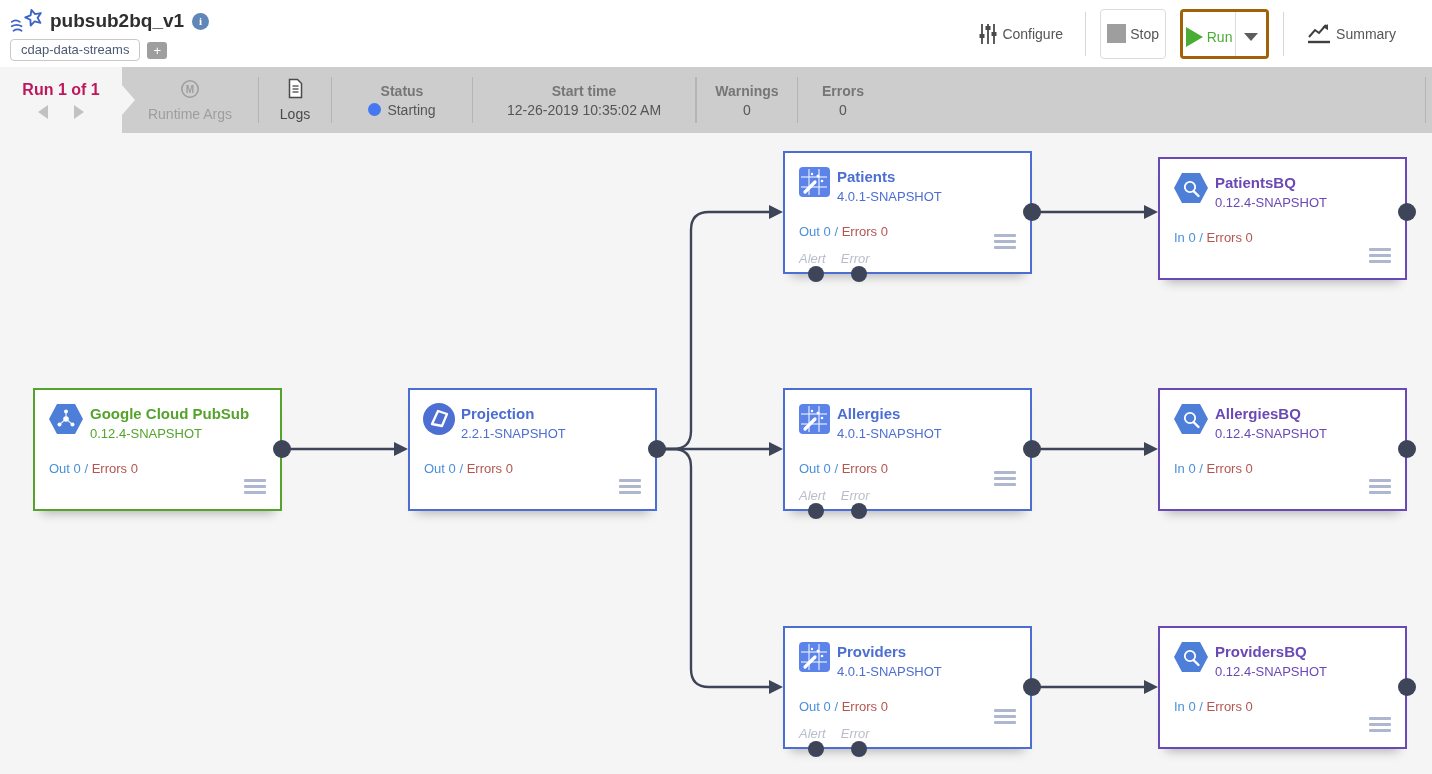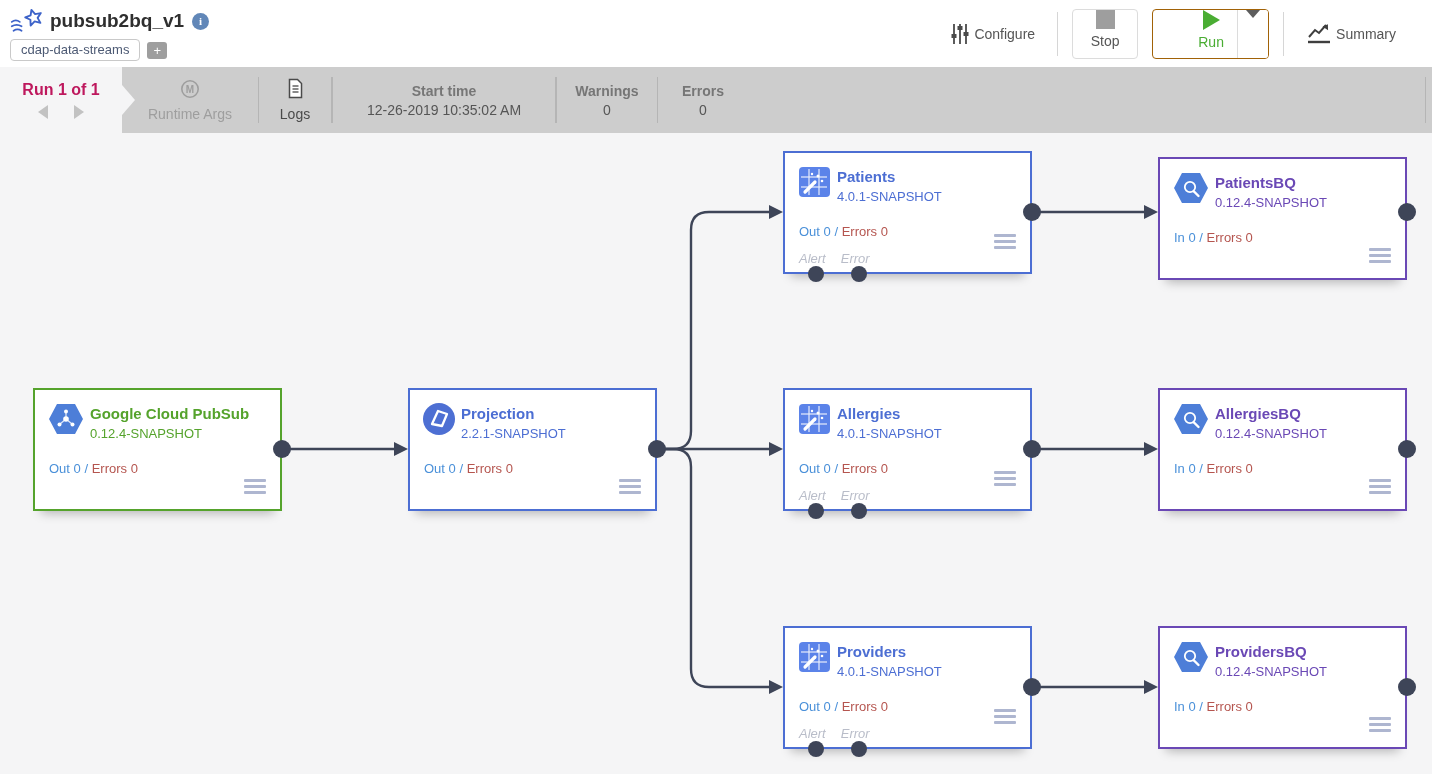--- a/index.html
+++ b/index.html
@@ -19,26 +19,26 @@
   .tag-pill { border:1px solid #c9c9c9; border-radius:4px; background:#fff; color:#4d5a74;
               font-size:13px; padding:2px 10px 3px; cursor:pointer; }
   .tag-add { width:20px; height:17px; border:none; border-radius:3px; background:#9e9e9e; color:#fff;
              font-size:13px; line-height:15px; cursor:pointer; }
 
   .hdr-right { display:flex; align-items:center; padding-right:14px; }
   .hact { display:flex; flex-direction:row; align-items:center; gap:4px; color:#555;
           font-size:14px; padding:0 22px; cursor:pointer; }
   .hact svg { display:block; }
   .hdr-vdiv { width:1px; height:44px; background:#d6d6d6; }
-  .btn { background:#fff; border:1px solid #dcdcdc; border-radius:4px; display:flex; flex-direction:column;
-         align-items:center; justify-content:flex-start; gap:4px; font-size:14px; color:#555;
+  .btn { background:#fff; border:1px solid #dcdcdc; border-radius:4px; display:flex; flex-direction:row;
+         align-items:center; justify-content:center; gap:4px; font-size:14px; color:#555;
          width:66px; height:50px; margin:0 0 0 14px; cursor:pointer;
          font-family:"Liberation Sans","DejaVu Sans",sans-serif; }
   .stop-sq { width:19px; height:19px; background:#9e9e9e; }
-  .btn-group { display:flex; margin-left:14px; margin-right:14px; border:1px solid #a16207; border-radius:4px; height:50px; overflow:hidden;padding-left:32px; }
+  .btn-group { display:flex; margin-left:14px; margin-right:14px; border:3px solid #a16207; border-radius:4px; height:50px; overflow:hidden; }
   .btn-run { border:none; border-radius:0; margin:0; width:52px; color:#4aad33; }
   .play-tri { width:0; height:0; border-left:17px solid #4aad33; border-top:10px solid transparent; border-bottom:10px solid transparent; }
   .btn-caret { border:none; border-left:1px solid #dcdcdc; border-radius:0; margin:0; width:31px; }
   .caret-down { width:0; height:0; border-top:8px solid #5d5d5d; border-left:7px solid transparent; border-right:7px solid transparent; }
 
   
   .runbar { height:66px; background:#cdcdcd; display:flex; align-items:stretch; position:relative; }
   .run-selector { width:122px; background:#f5f5f6; position:relative; display:flex; flex-direction:column;
                   align-items:center; justify-content:center; gap:6px; flex:none; }
   .run-selector::after { content:""; position:absolute; right:-13px; top:50%; transform:translateY(-50%);
@@ -180,20 +180,27 @@
           <path d="M3.5 1.5 h8 l4 4 v14 h-12 z" fill="#fff" stroke="#4a4a4a" stroke-width="1.5"></path>
           <line x1="6.5" y1="8" x2="12.5" y2="8" stroke="#4a4a4a" stroke-width="1.3"></line>
           <line x1="6.5" y1="11" x2="12.5" y2="11" stroke="#4a4a4a" stroke-width="1.3"></line>
           <line x1="6.5" y1="14" x2="12.5" y2="14" stroke="#4a4a4a" stroke-width="1.3"></line>
         </svg>
       </span>
       <span class="rb-dark">Logs</span>
     </div>
     <div class="rb-div"></div>
 
+    <div class="rb-sec" style="width:140px">
+      <span class="rb-label">Status</span>
+      <span class="rb-value">
+          <span class="status-dot"></span>
+          <span>Starting</span>
+        </span>
+    </div>
     <div class="rb-div"></div>
 
     <div class="rb-sec" style="width:222px">
       <span class="rb-label">Start time</span>
       <span class="rb-value">12-26-2019 10:35:02 AM</span>
     </div>
     <div class="rb-div"></div>
 
     <div class="rb-div"></div>
 

